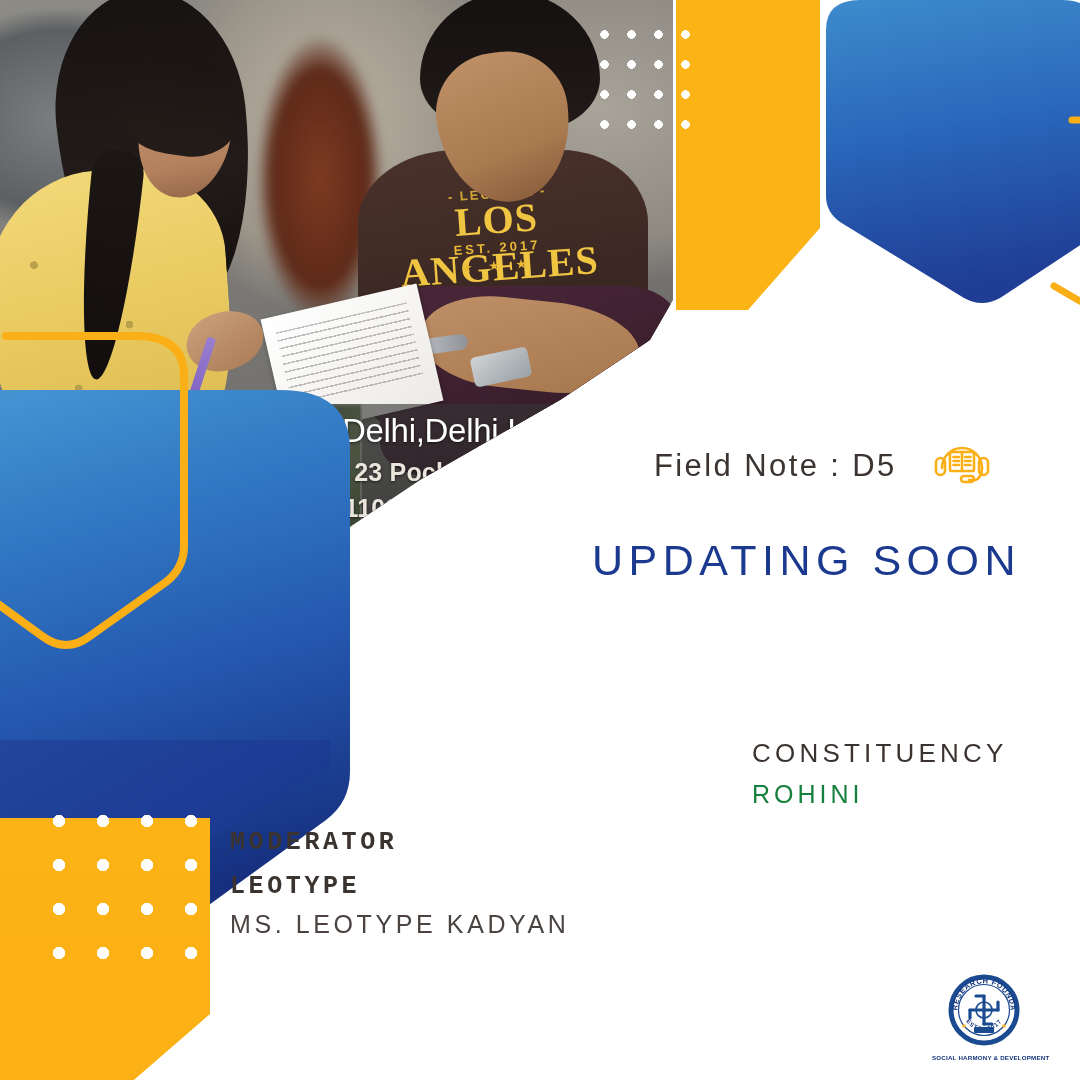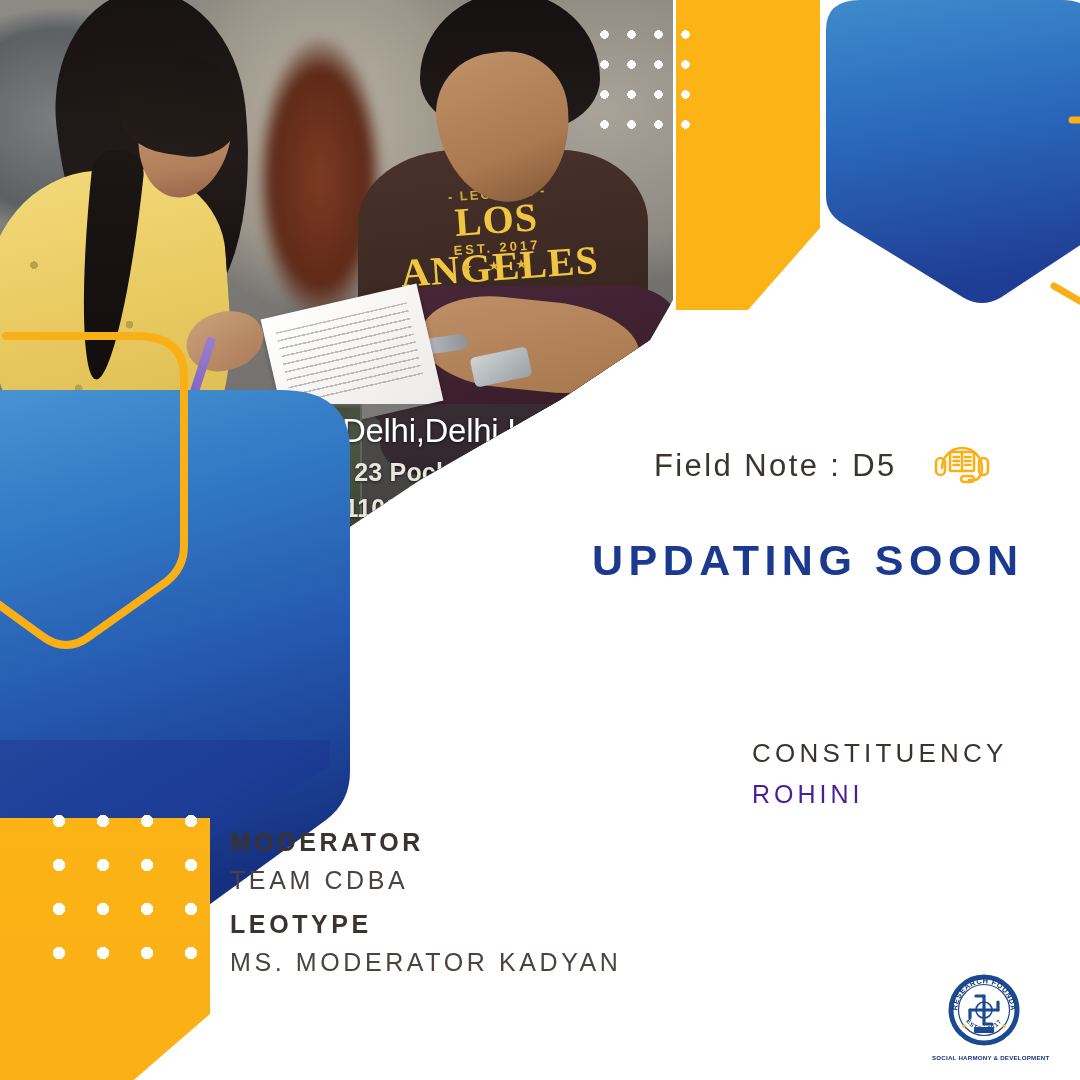--- a/index.html
+++ b/index.html
@@ -249,38 +249,38 @@
   .field-note{
     position:absolute; left:654px; top:438px;
     display:flex; align-items:center; gap:34px;
   }
   .field-note-label{
     font-size:31px; color:#3b3431; letter-spacing:2.4px; font-weight:400;
     white-space:nowrap;
   }
   .updating{
     position:absolute; left:592px; top:536px;
-    font-size:43px; font-weight:700; color:#1B3A8F; letter-spacing:5.5px;
+    font-size:43px; font-weight:400; color:#1B3A8F; letter-spacing:5.5px;
     white-space:nowrap;
   }
   .constituency{
     position:absolute; left:752px; top:738px;
   }
   .const-label{
     font-size:26px; font-weight:400; color:#3b3330; letter-spacing:4.2px;
   }
   .const-value{
-    font-size:25px; font-weight:400; color:#4c1d95; letter-spacing:4px;
+    font-size:25px; font-weight:400; color:#15803d; letter-spacing:4px;
     margin-top:11px;
   }
   .credits{
     position:absolute; left:230px; top:828px;
   }
   .cred-label{
-    font-size:25px; font-weight:700; color:#3b3330; letter-spacing:3.6px;
+    font-size:25px; font-weight:700; color:#3b3330; letter-spacing:3.6px;font-family:Liberation Mono, monospace;
   }
   .cred-value{
     font-size:25px; font-weight:400; color:#4a4340; letter-spacing:3.6px;
     margin-top:9px;
   }
   .cred-gap{ height:15px; }
 
   
   .logo{
     position:absolute; left:932px; top:972px; width:104px; height:96px;
@@ -406,24 +406,23 @@
 
   <div class="updating">UPDATING SOON</div>
 
   <div class="constituency">
     <div class="const-label">CONSTITUENCY</div>
     <div class="const-value">ROHINI</div>
   </div>
 
   <div class="credits">
     <div class="cred-label">MODERATOR</div>
-    <div class="cred-value">TEAM CDBA</div>
     <div class="cred-gap"></div>
     <div class="cred-label">LEOTYPE</div>
-    <div class="cred-value">MS. MODERATOR KADYAN</div>
+    <div class="cred-value">MS. LEOTYPE KADYAN</div>
   </div>
 
   <div class="logo">
     <svg width="104" height="76" viewBox="0 0 104 76">
       <defs>
         <path id="ringPath" d="M 52 38 m -27 0 a 27 27 0 1 1 54 0 a 27 27 0 1 1 -54 0"></path>
         <path id="ringPathTop" d="M 52 38 m -26.5 0 a 26.5 26.5 0 0 1 53 0"></path>
         <path id="ringPathBot" d="M 52 38 m -21 0 a 21 21 0 0 0 42 0"></path>
       </defs>
       <circle cx="52" cy="38" r="34" fill="#ffffff"></circle>

